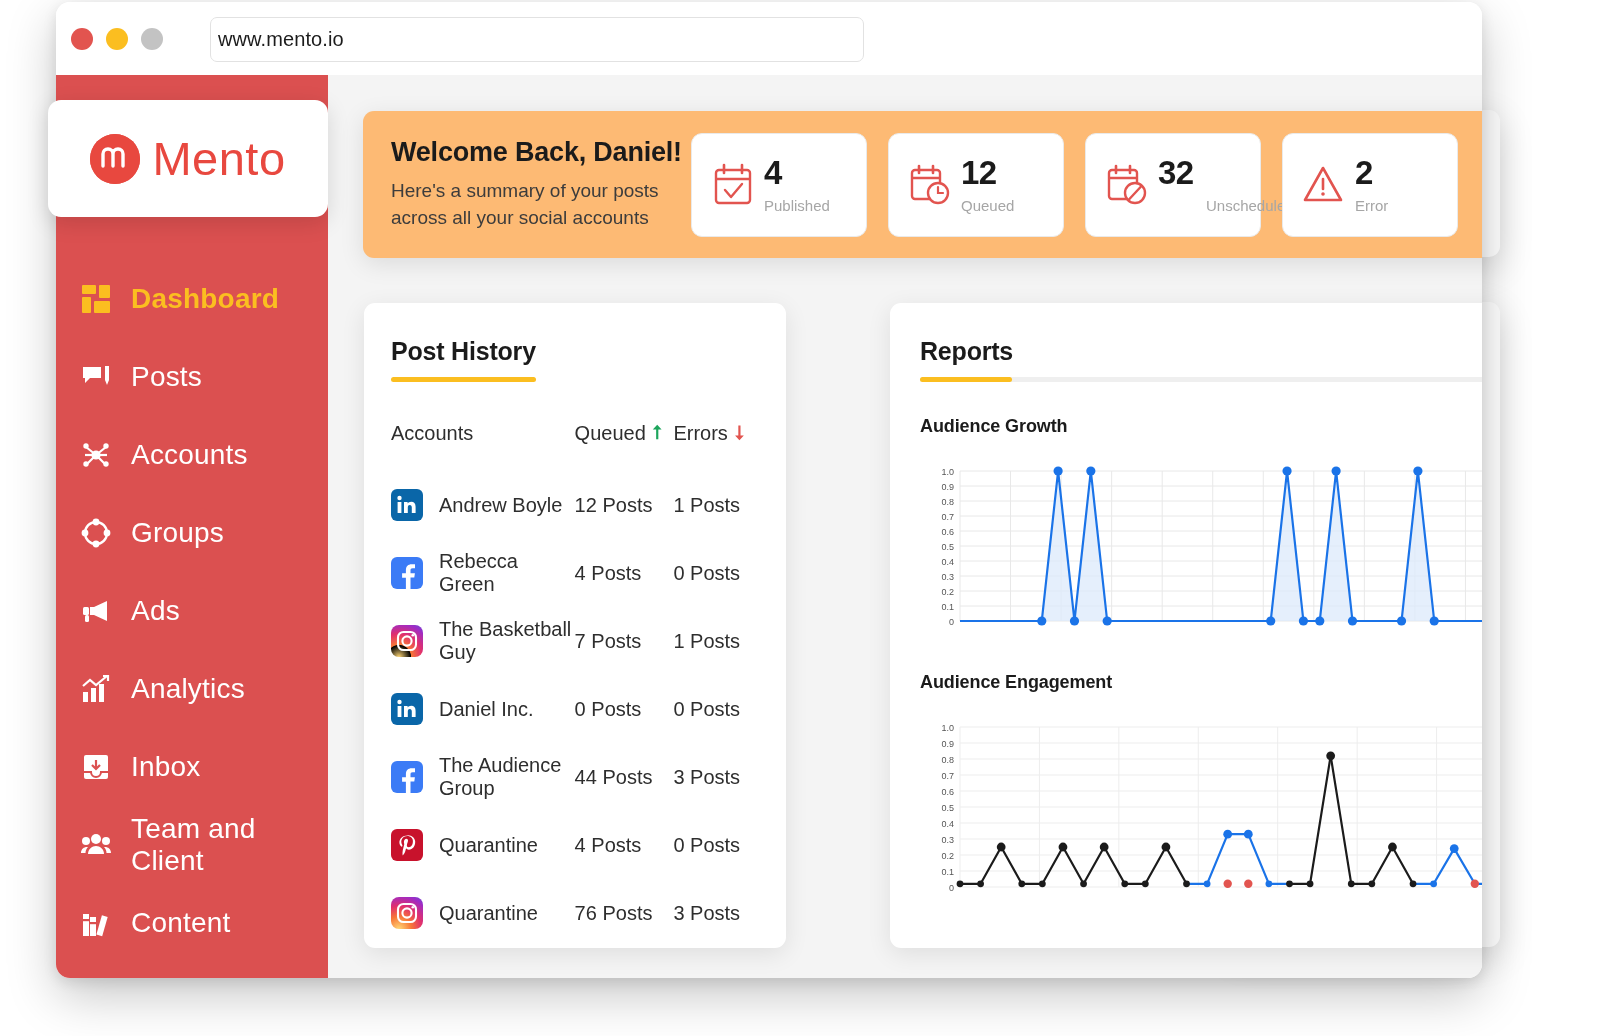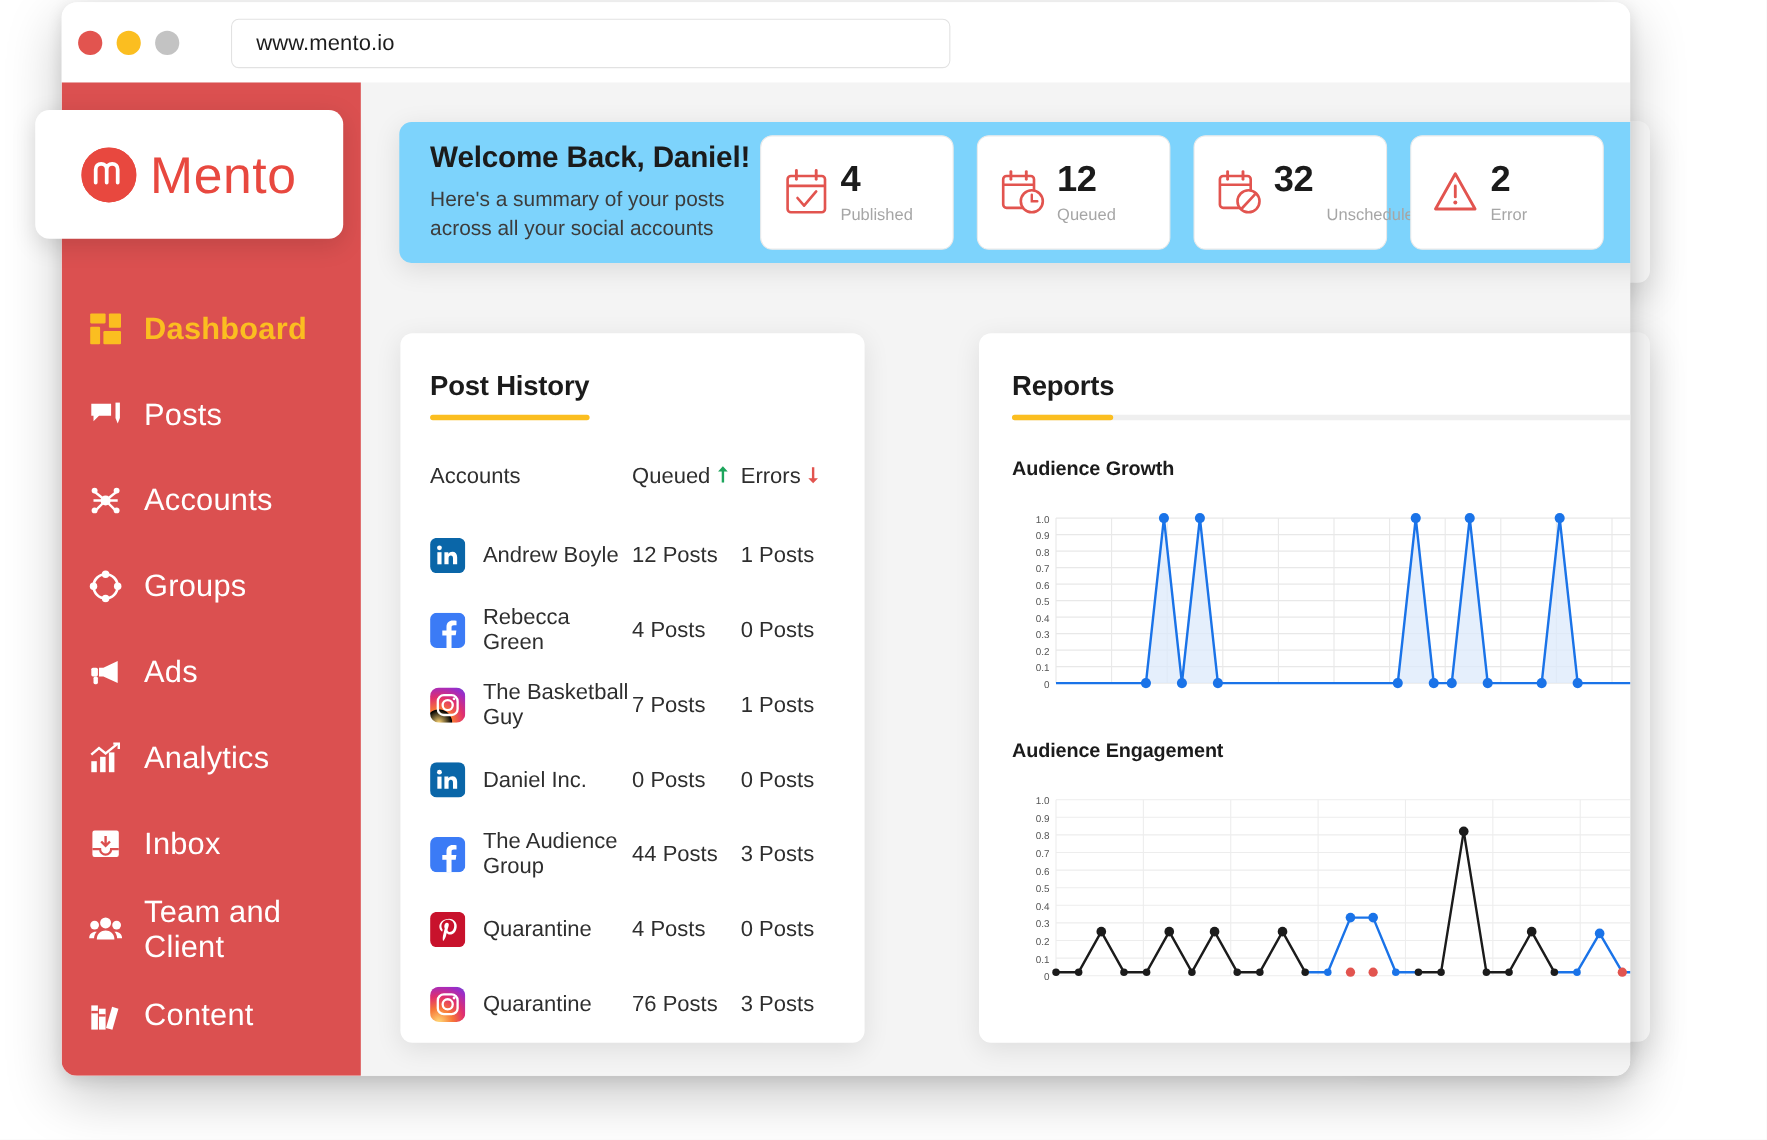--- a/index.html
+++ b/index.html
@@ -50,21 +50,21 @@
     position: absolute;
     left: 154px;
     top: 15px;
     width: 654px;
     height: 45px;
     background: #ffffff;
     border: 1.5px solid #E2E2E2;
     border-radius: 7px;
     display: flex;
     align-items: center;
-    padding-left: 22px;
+    padding-left: 7px;
   }
   #address-bar-text {
     font-size: 20px;
     color: #1c1c1c;
     letter-spacing: 0.1px;
   }
 
   
   #page-body {
     position: absolute;
@@ -154,22 +154,22 @@
     right: 0;
     bottom: 0;
   }
 
   
   #welcome-card {
     position: absolute;
     left: 35px;
     top: 36px;
     width: 1237px;
-    height: 128px;
-    background: #7dd3fc;
+    height: 147px;
+    background: #fdba74;
     border-radius: 11px;
     box-shadow: 0 6px 24px rgba(0,0,0,0.10);
     display: flex;
     align-items: center;
   }
   #welcome-text-wrap {
     padding-left: 28px;
     width: 325px;
   }
   #welcome-title {
@@ -845,21 +845,21 @@
               </svg>
           </div>
         </div>
       </div>
 
     </div>
   </div>
 
 </div>
 
-<div id="logo-card" style="left:32px; top:100px; position:absolute;justify-content:center;">
+<div id="logo-card" style="left:48px; top:100px; position:absolute;justify-content:center;">
   <span id="logo-mark">
     <svg width="50" height="50" viewBox="0 0 50 50">
       <circle cx="25" cy="25" r="25" fill="#E8483F"></circle>
       <path d="M13 32V20c0-3 2-5 5-5s5 2 5 5v12M23 32V20c0-3 2-5 5-5s5 2 5 5v12" fill="none" stroke="#fff" stroke-width="3.4" stroke-linecap="round"></path>
       <path d="M33 30c0 4-3 7-8 7" fill="none" stroke="#fff" stroke-width="0"></path>
     </svg>
   </span>
   <span id="logo-text">Mento</span>
 </div>
 

